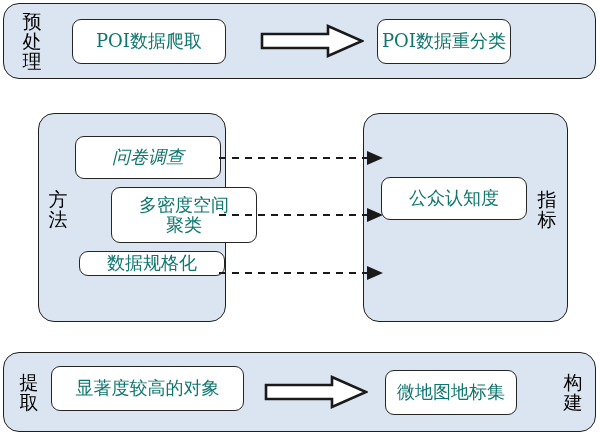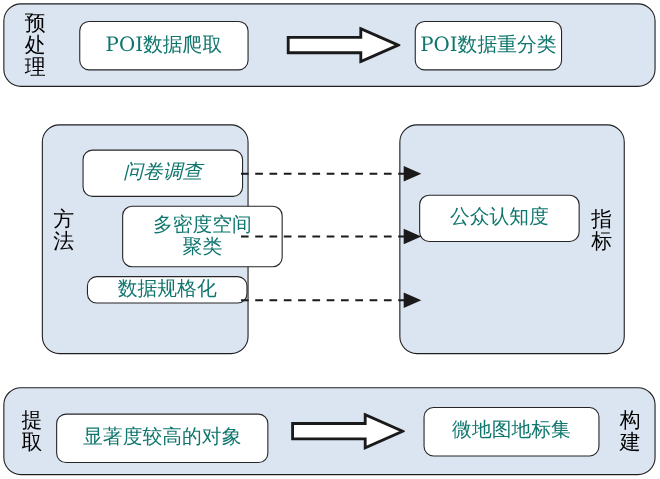--- a/index.html
+++ b/index.html
@@ -156,31 +156,31 @@
     </svg>
   </div>
 
   <div class="panel" style="left:3px; top:352px; width:593px; height:80px;"></div>
 
   <div class="vlabel" style="left:14px; top:368px; width:30px; height:48px;">
     <span>提</span>
     <span>取</span>
   </div>
 
-  <div class="node" style="left:51px; top:376px; width:193px; height:45px;">
+  <div class="node" style="left:51px; top:366px; width:193px; height:45px;">
     <span>显著度较高的对象</span>
   </div>
 
   <div class="blockarrow" style="left:264px; top:375px; width:104px; height:34px;">
     <svg width="104" height="34" viewBox="0 0 104 34" xmlns="http://www.w3.org/2000/svg">
       <polygon points="2,10 68,10 68,2 102,17 68,32 68,24 2,24" fill="#ffffff" stroke="#1a1a1a" stroke-width="2.6" stroke-linejoin="miter"></polygon>
     </svg>
   </div>
 
-  <div class="node" style="left:385px; top:370px; width:160px; height:45px;font-family:Liberation Mono, monospace;">
+  <div class="node" style="left:385px; top:370px; width:132px; height:45px;">
     <span>微地图地标集</span>
   </div>
 
   <div class="vlabel" style="left:558px; top:368px; width:30px; height:48px;">
     <span>构</span>
     <span>建</span>
   </div>
 
 </div>
 

